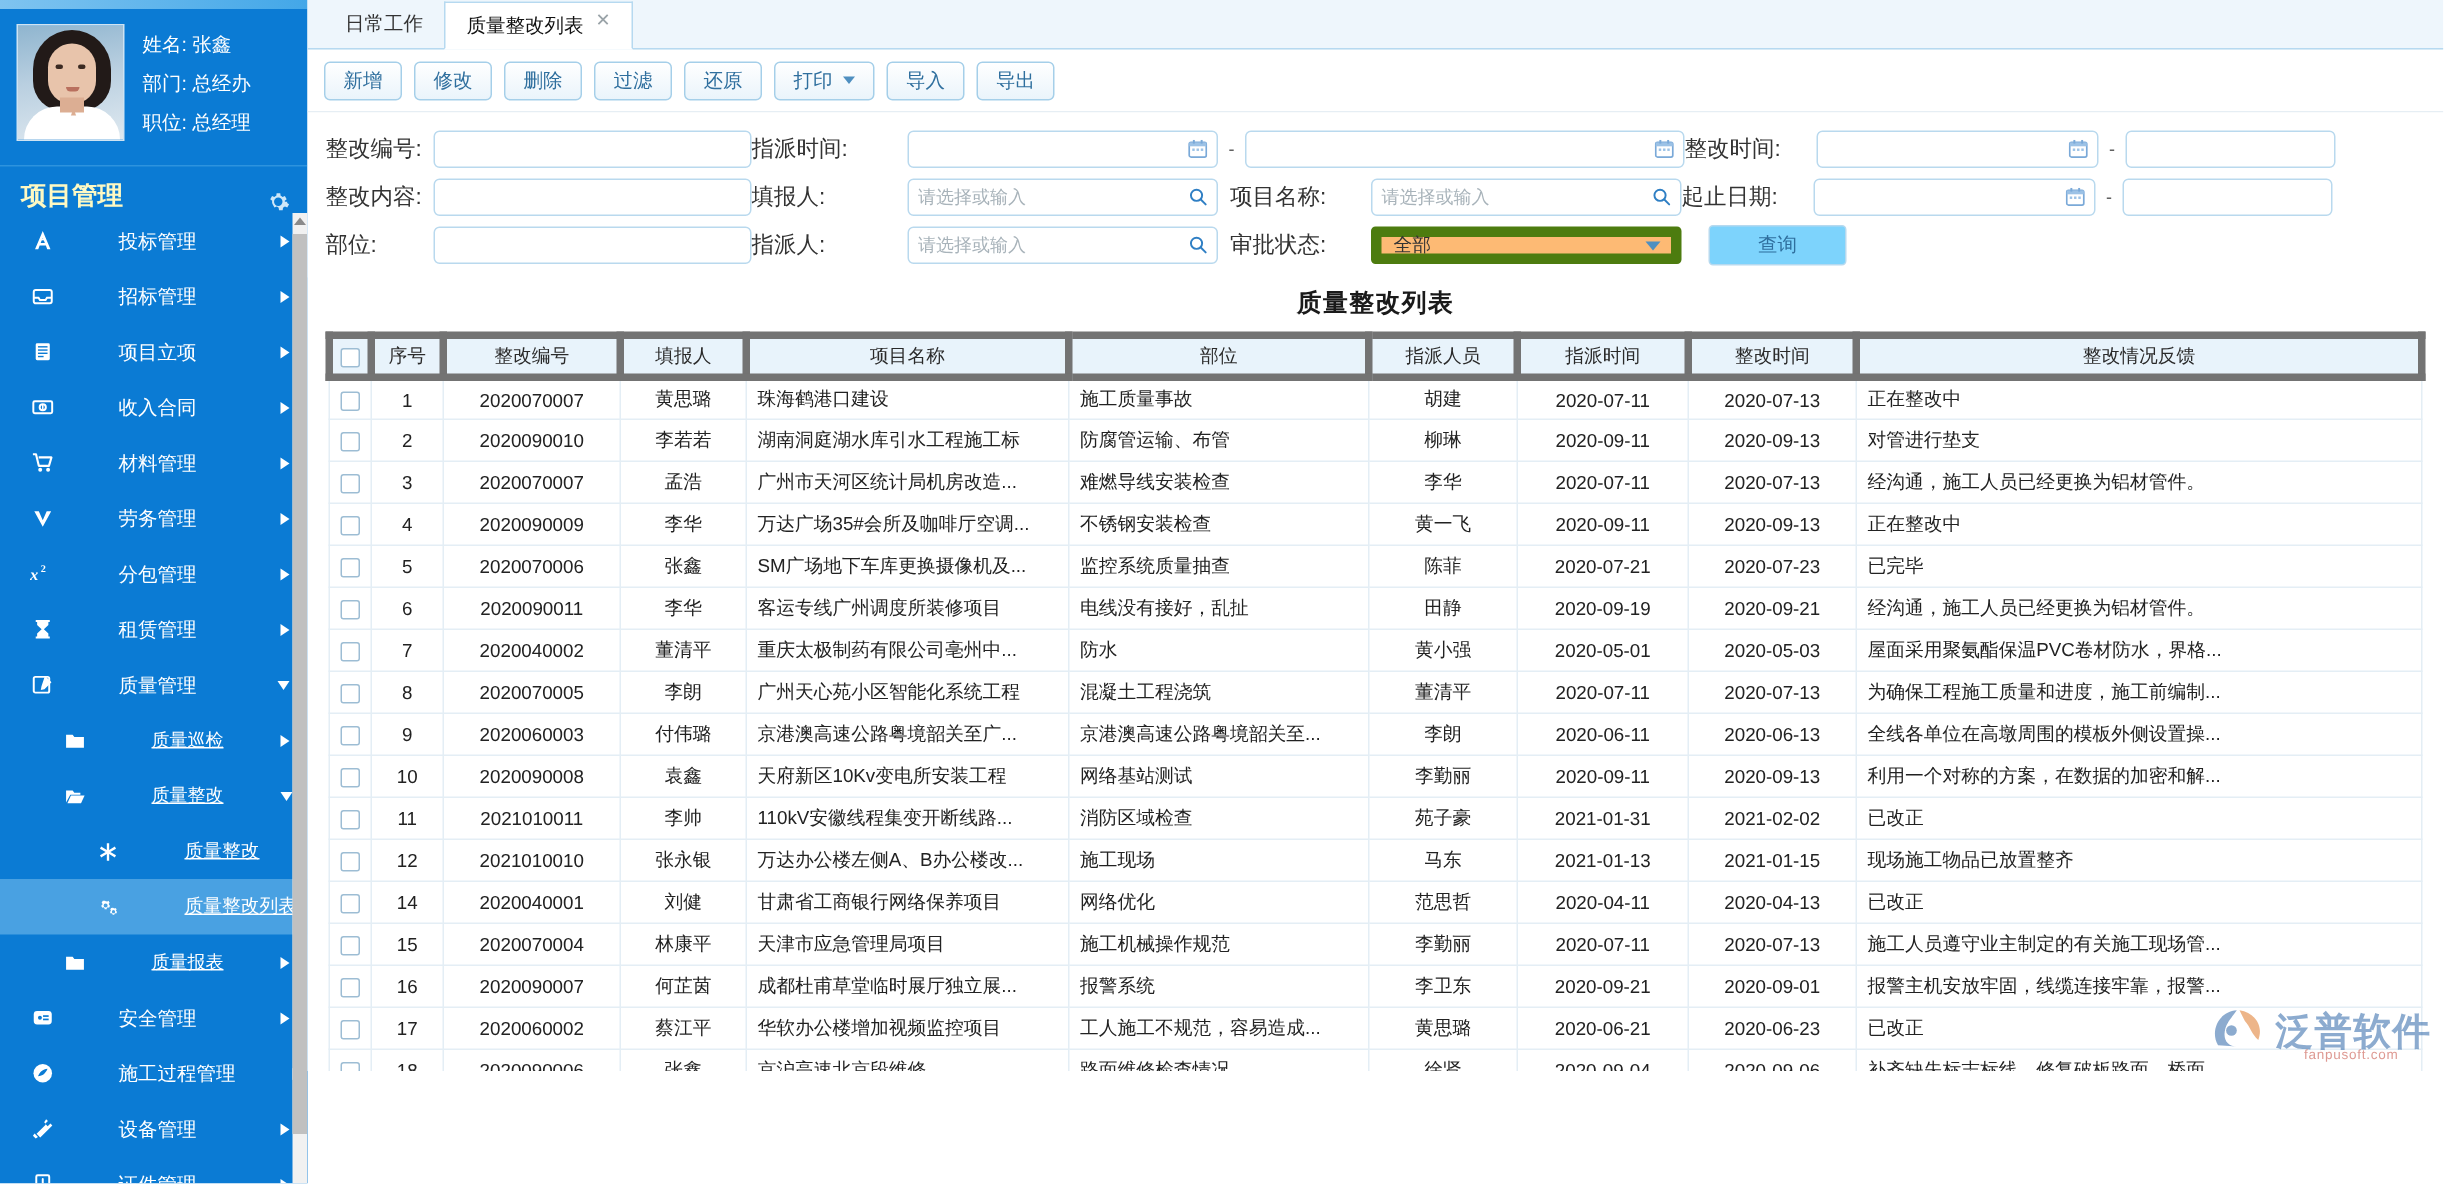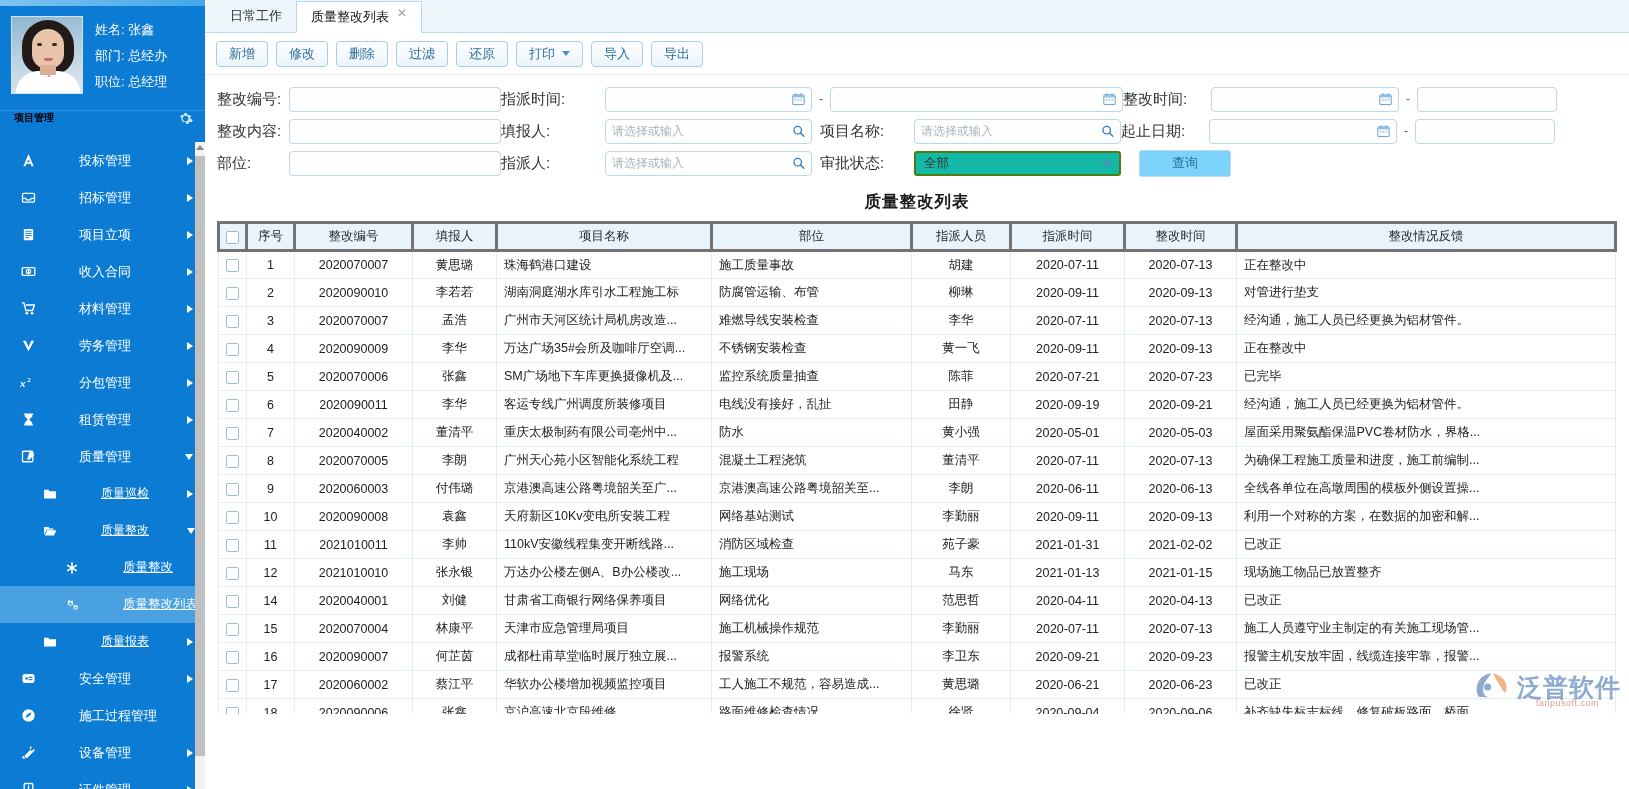--- a/index.html
+++ b/index.html
@@ -87,26 +87,26 @@
     margin-left: 12px;
     color: #fff;
     font-size: 13px;
     line-height: 26px;
     padding-top: 1px;
   }
   .pinfo div { white-space: nowrap; }
 
   .sb-section {
     height: 32px;
-    display: flex; align-items: flex-start;
+    display: flex; align-items: flex-end;
     padding: 0 12px 0 14px;
     background: #0b7bd4;
     border-top: 1px solid #2d93de;
-    color: #000000;
-    font-size: 10px;
+    color: #fef9c3;
+    font-size: 17px;
     font-weight: bold;
     justify-content: space-between;
   }
   .gear {
     width: 15px; height: 15px;
     position: relative;
     cursor: pointer;
   }
   .gear svg { display: block; }
 
@@ -270,23 +270,23 @@
   }
   .inp .ph { color: #a8b3ba; font-size: 12px; }
   .inp .rico {
     position: absolute; right: 6px; top: 50%;
     transform: translateY(-50%);
     display: flex; align-items: center;
   }
   .dash { margin: 0 7px; color: #555; font-size: 12px; }
   .selbox {
     height: 25px;
-    border: 2px solid #4d7c0f;
+    border: 7px solid #4d7c0f;
     border-radius: 3px;
-    background: #14b8a6;
+    background: #fdba74;
     font-size: 12.5px;
     color: #333;
     display: flex; align-items: center;
     padding: 0 22px 0 8px;
     position: relative;
   }
   .selbox .cv {
     position: absolute; right: 7px; top: 50%; margin-top: -2px;
     width: 0; height: 0;
     border-style: solid; border-width: 6px 5px 0 5px;
@@ -320,21 +320,21 @@
     letter-spacing: 1px;
   }
   table.grid {
     width: 100%;
     border-collapse: collapse;
     table-layout: fixed;
     font-size: 12.5px;
   }
   table.grid thead th {
     background: #e8f3fb;
-    border: 3px solid #737373;
+    border: 5px solid #737373;
     height: 28px;
     font-weight: normal;
     color: #2a2a2a;
     font-size: 12.5px;
     padding: 0 4px;
   }
   table.grid tbody td {
     border: 1px solid #e4eef5;
     height: 28px;
     padding: 0 7px;
@@ -982,21 +982,21 @@
             </tr>
             <tr>
               <td class="c"><span class="cbx"></span></td>
               <td class="c">16</td>
               <td class="lkc">2020090007</td>
               <td class="lkc">何芷茵</td>
               <td class="lk">成都杜甫草堂临时展厅独立展...</td>
               <td>报警系统</td>
               <td class="lkc">李卫东</td>
               <td class="c">2020-09-21</td>
-              <td class="c">2020-09-23</td>
+              <td class="c">2020-09-01</td>
               <td>报警主机安放牢固，线缆连接牢靠，报警...</td>
             </tr>
             <tr>
               <td class="c"><span class="cbx"></span></td>
               <td class="c">17</td>
               <td class="lkc">2020060002</td>
               <td class="lkc">蔡江平</td>
               <td class="lk">华软办公楼增加视频监控项目</td>
               <td>工人施工不规范，容易造成...</td>
               <td class="lkc">黄思璐</td>

